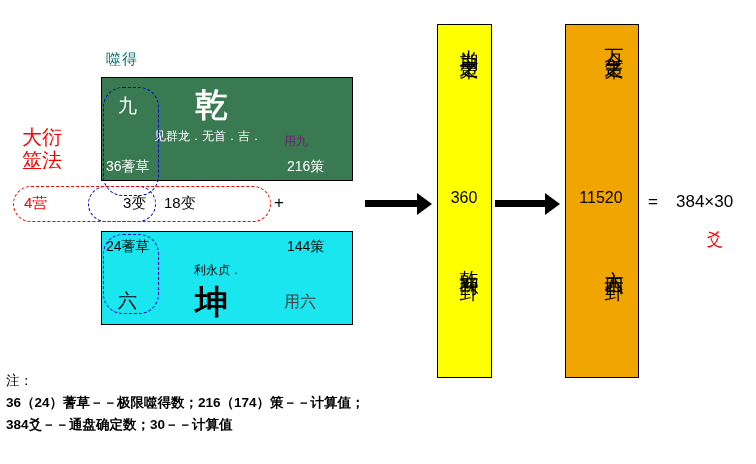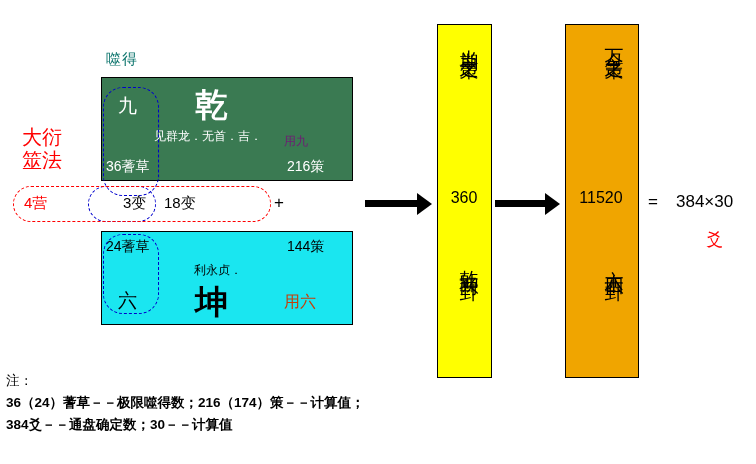--- a/index.html
+++ b/index.html
@@ -42,21 +42,21 @@
   
   #kunbox{
     left:101px;top:231px;width:250px;height:92px;
     background:#1ae6f0;border:1px solid #000000;
   }
   #kun-24{left:106px;top:238px;font-size:14px;color:#000000;}
   #kun-144{left:287px;top:238px;font-size:14px;color:#000000;}
   #kun-sub{left:194px;top:262px;font-size:12px;color:#000000;}
   #kun-liu{left:118px;top:288px;font-size:19px;color:#000000;}
   #kun-title{left:195px;top:280px;font-size:33px;color:#000000;font-weight:bold;}
-  #kun-yongliu{left:284px;top:292px;font-size:16px;color:#c2410c;}
+  #kun-yongliu{left:284px;top:292px;font-size:16px;color:#404040;}
 
   
   #redrow{
     left:13px;top:186px;width:258px;height:36px;
     border:1.6px dashed #ff0000;border-radius:18px;
     box-sizing:border-box;
   }
   #ying4{left:24px;top:194px;font-size:15px;color:#ff0000;}
   #bian3{left:96px;top:194px;font-size:15px;color:#000000;margin-left:27px;}
   #bian18{left:164px;top:194px;font-size:15px;color:#000000;}

